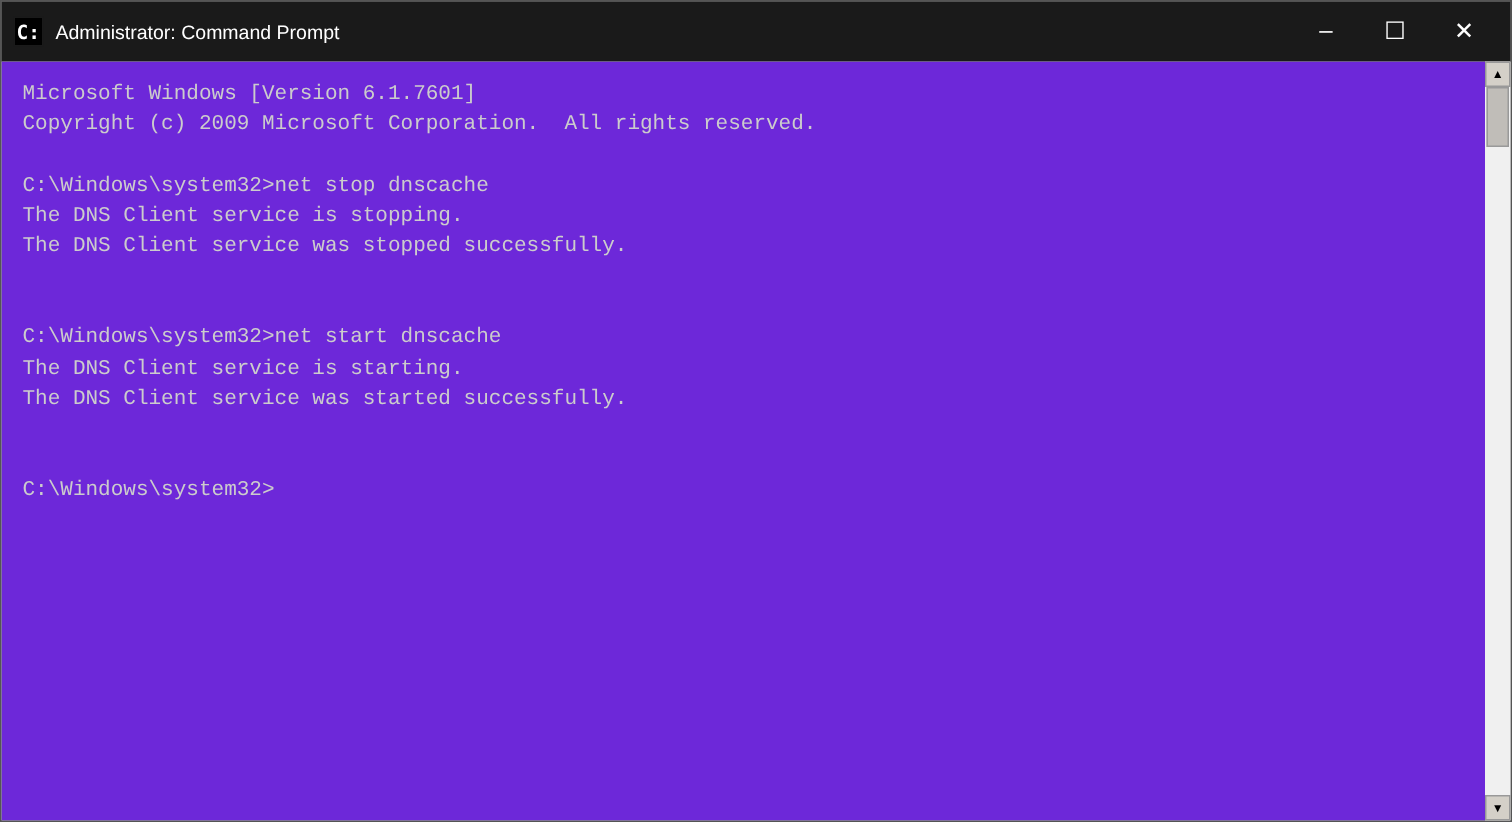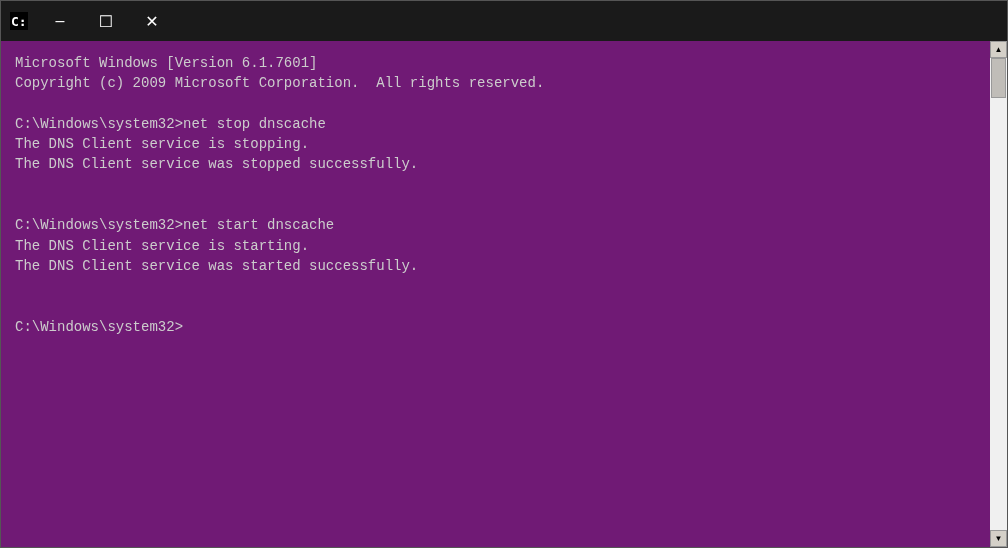--- a/index.html
+++ b/index.html
@@ -66,21 +66,21 @@
       justify-content: center;
     }
 
     .window-body {
       display: flex;
       flex: 1;
       overflow: hidden;
     }
 
     .terminal {
-      background: #701a75;
+      background: #6d28d9;
       flex: 1;
       padding: 12px 14px;
       overflow-y: auto;
       overflow-x: hidden;
     }
 
     .terminal pre {
       color: #cccccc;
       font-family: 'Courier New', Courier, monospace;
       font-size: 14px;
@@ -132,20 +132,21 @@
 <div class="window">
 
   <div class="title-bar">
 
     <svg class="title-bar-icon" viewBox="0 0 20 20">
       <rect width="20" height="20" fill="#1a1a1a"></rect>
       <rect x="1" y="1" width="18" height="18" fill="#000"></rect>
       <text x="2" y="15" font-family="monospace" font-size="13" font-weight="bold" fill="white">C:</text>
     </svg>
 
+    <span class="title-bar-text">Administrator: Command Prompt</span>
 
     <div class="title-bar-controls">
       <button class="title-bar-btn">–</button>
       <button class="title-bar-btn">☐</button>
       <button class="title-bar-btn close">✕</button>
     </div>
   </div>
 
   <div class="window-body">
 

